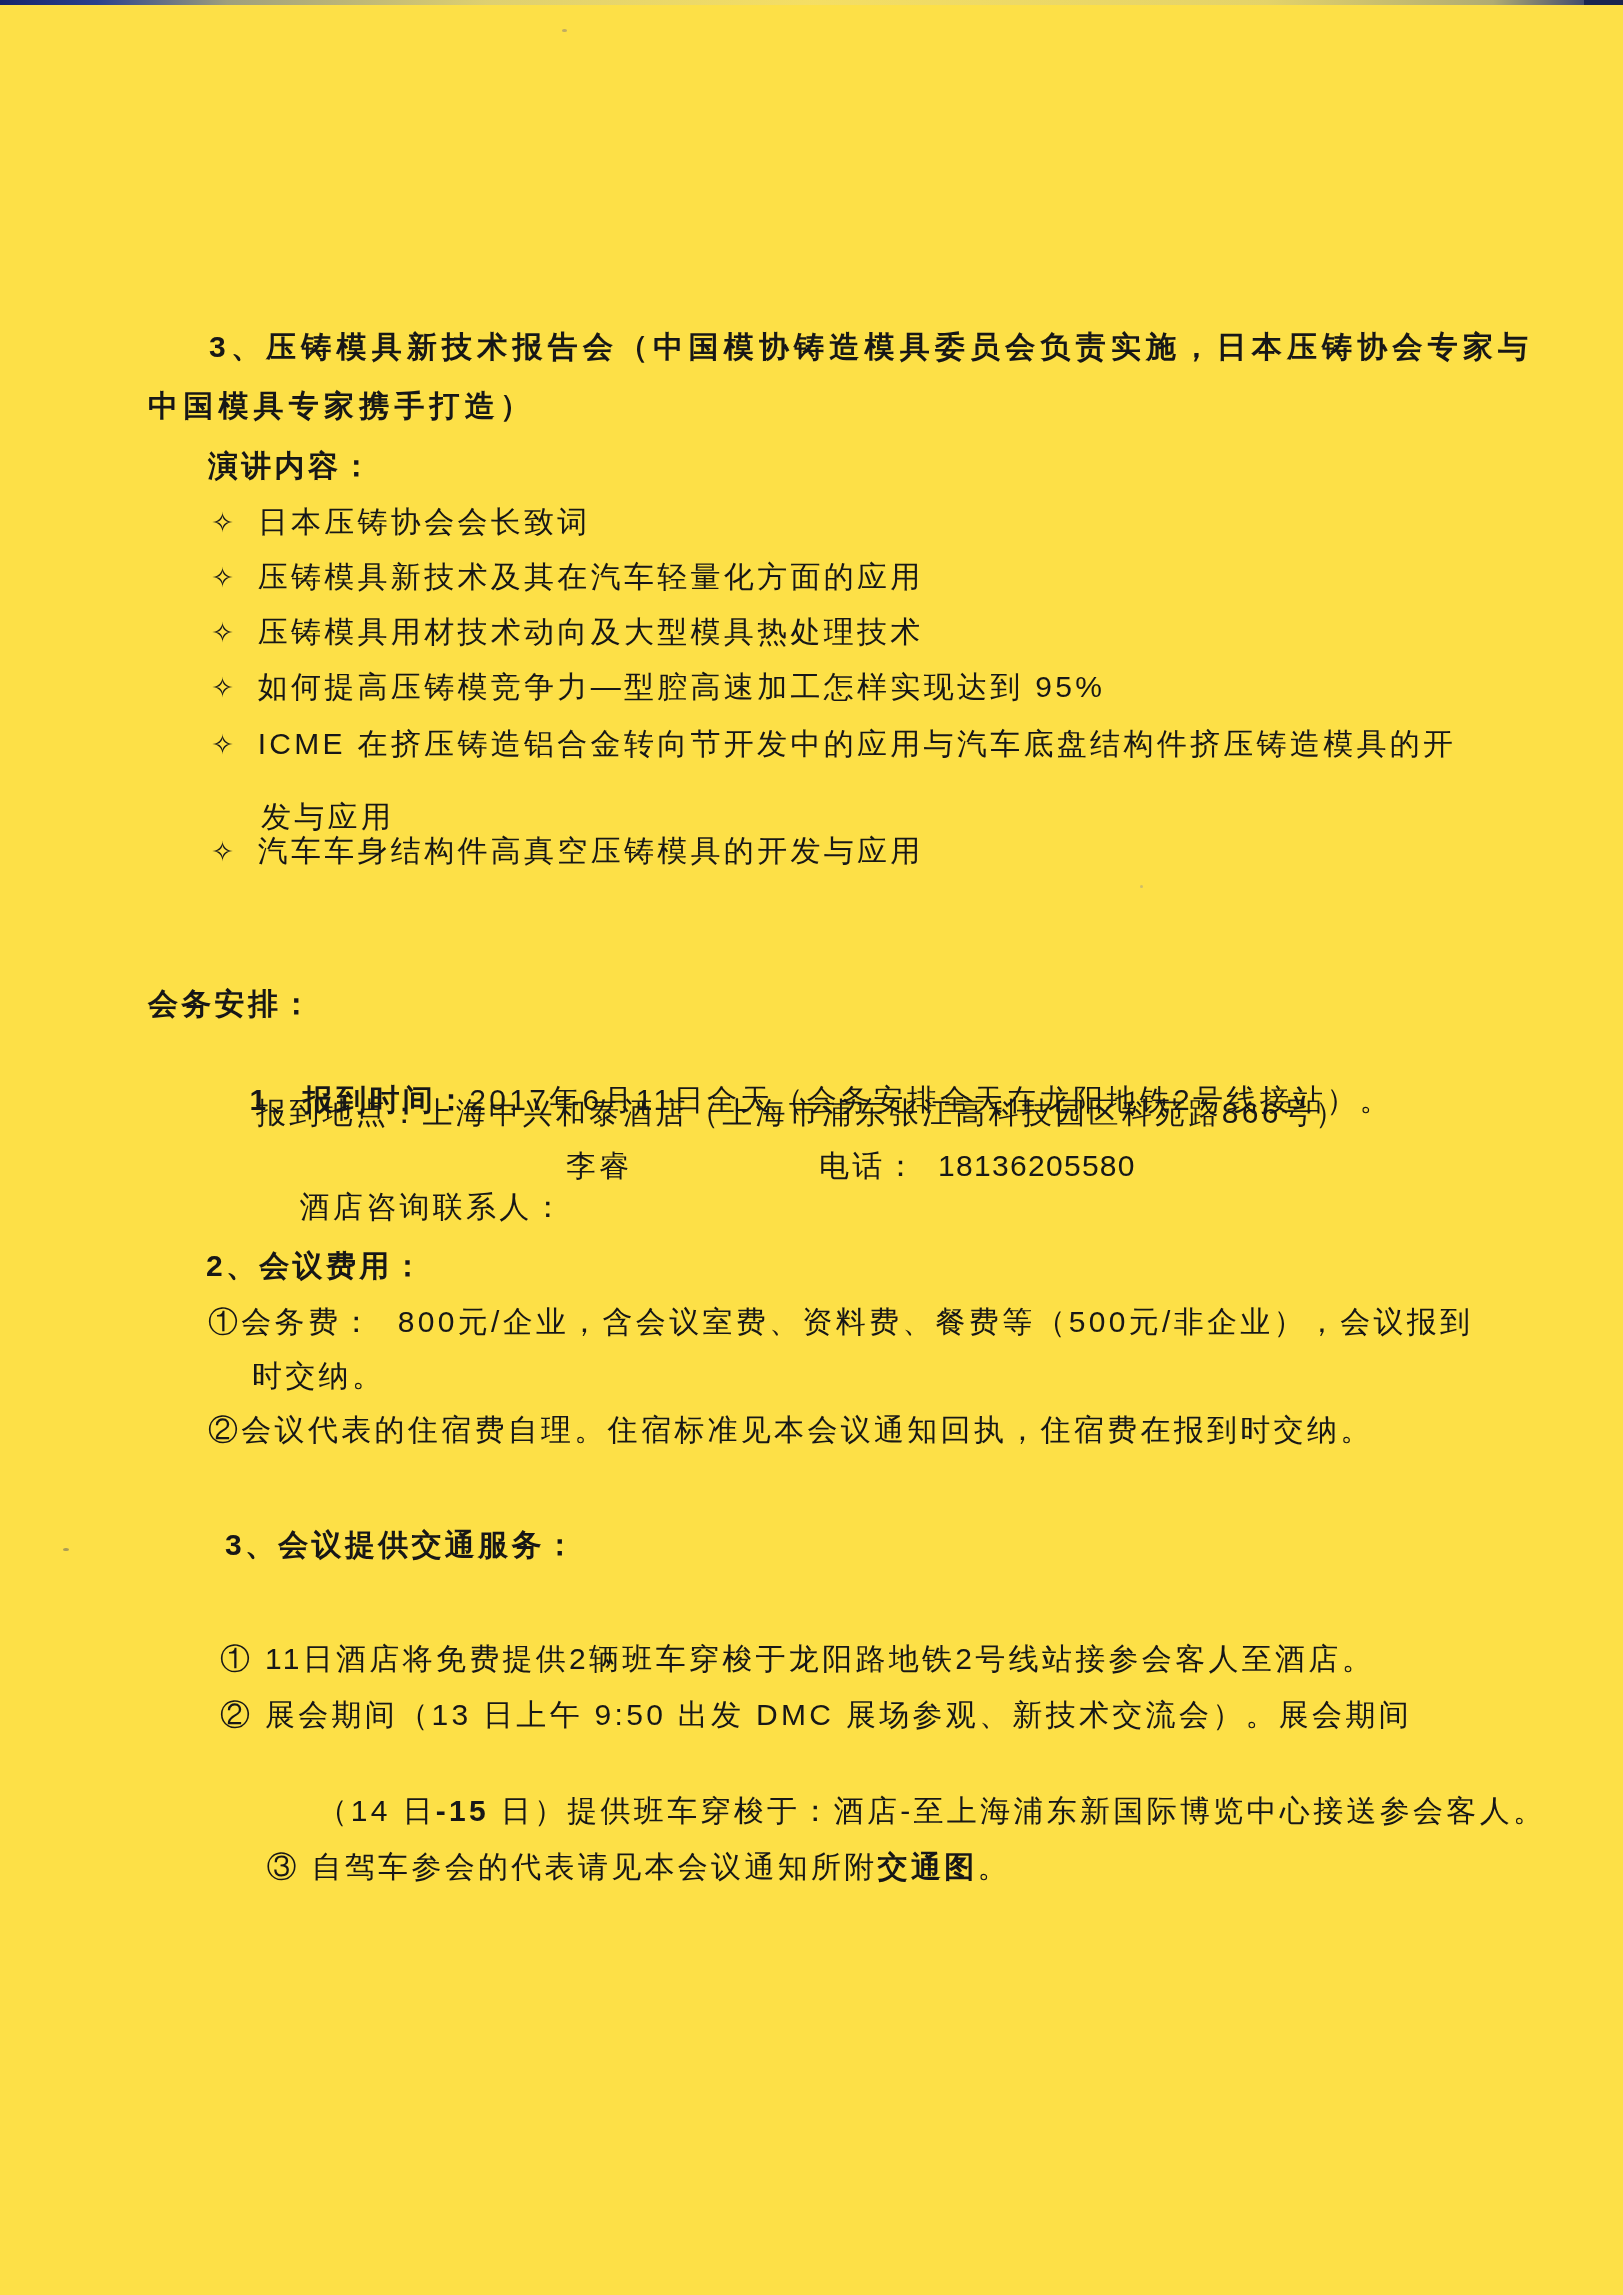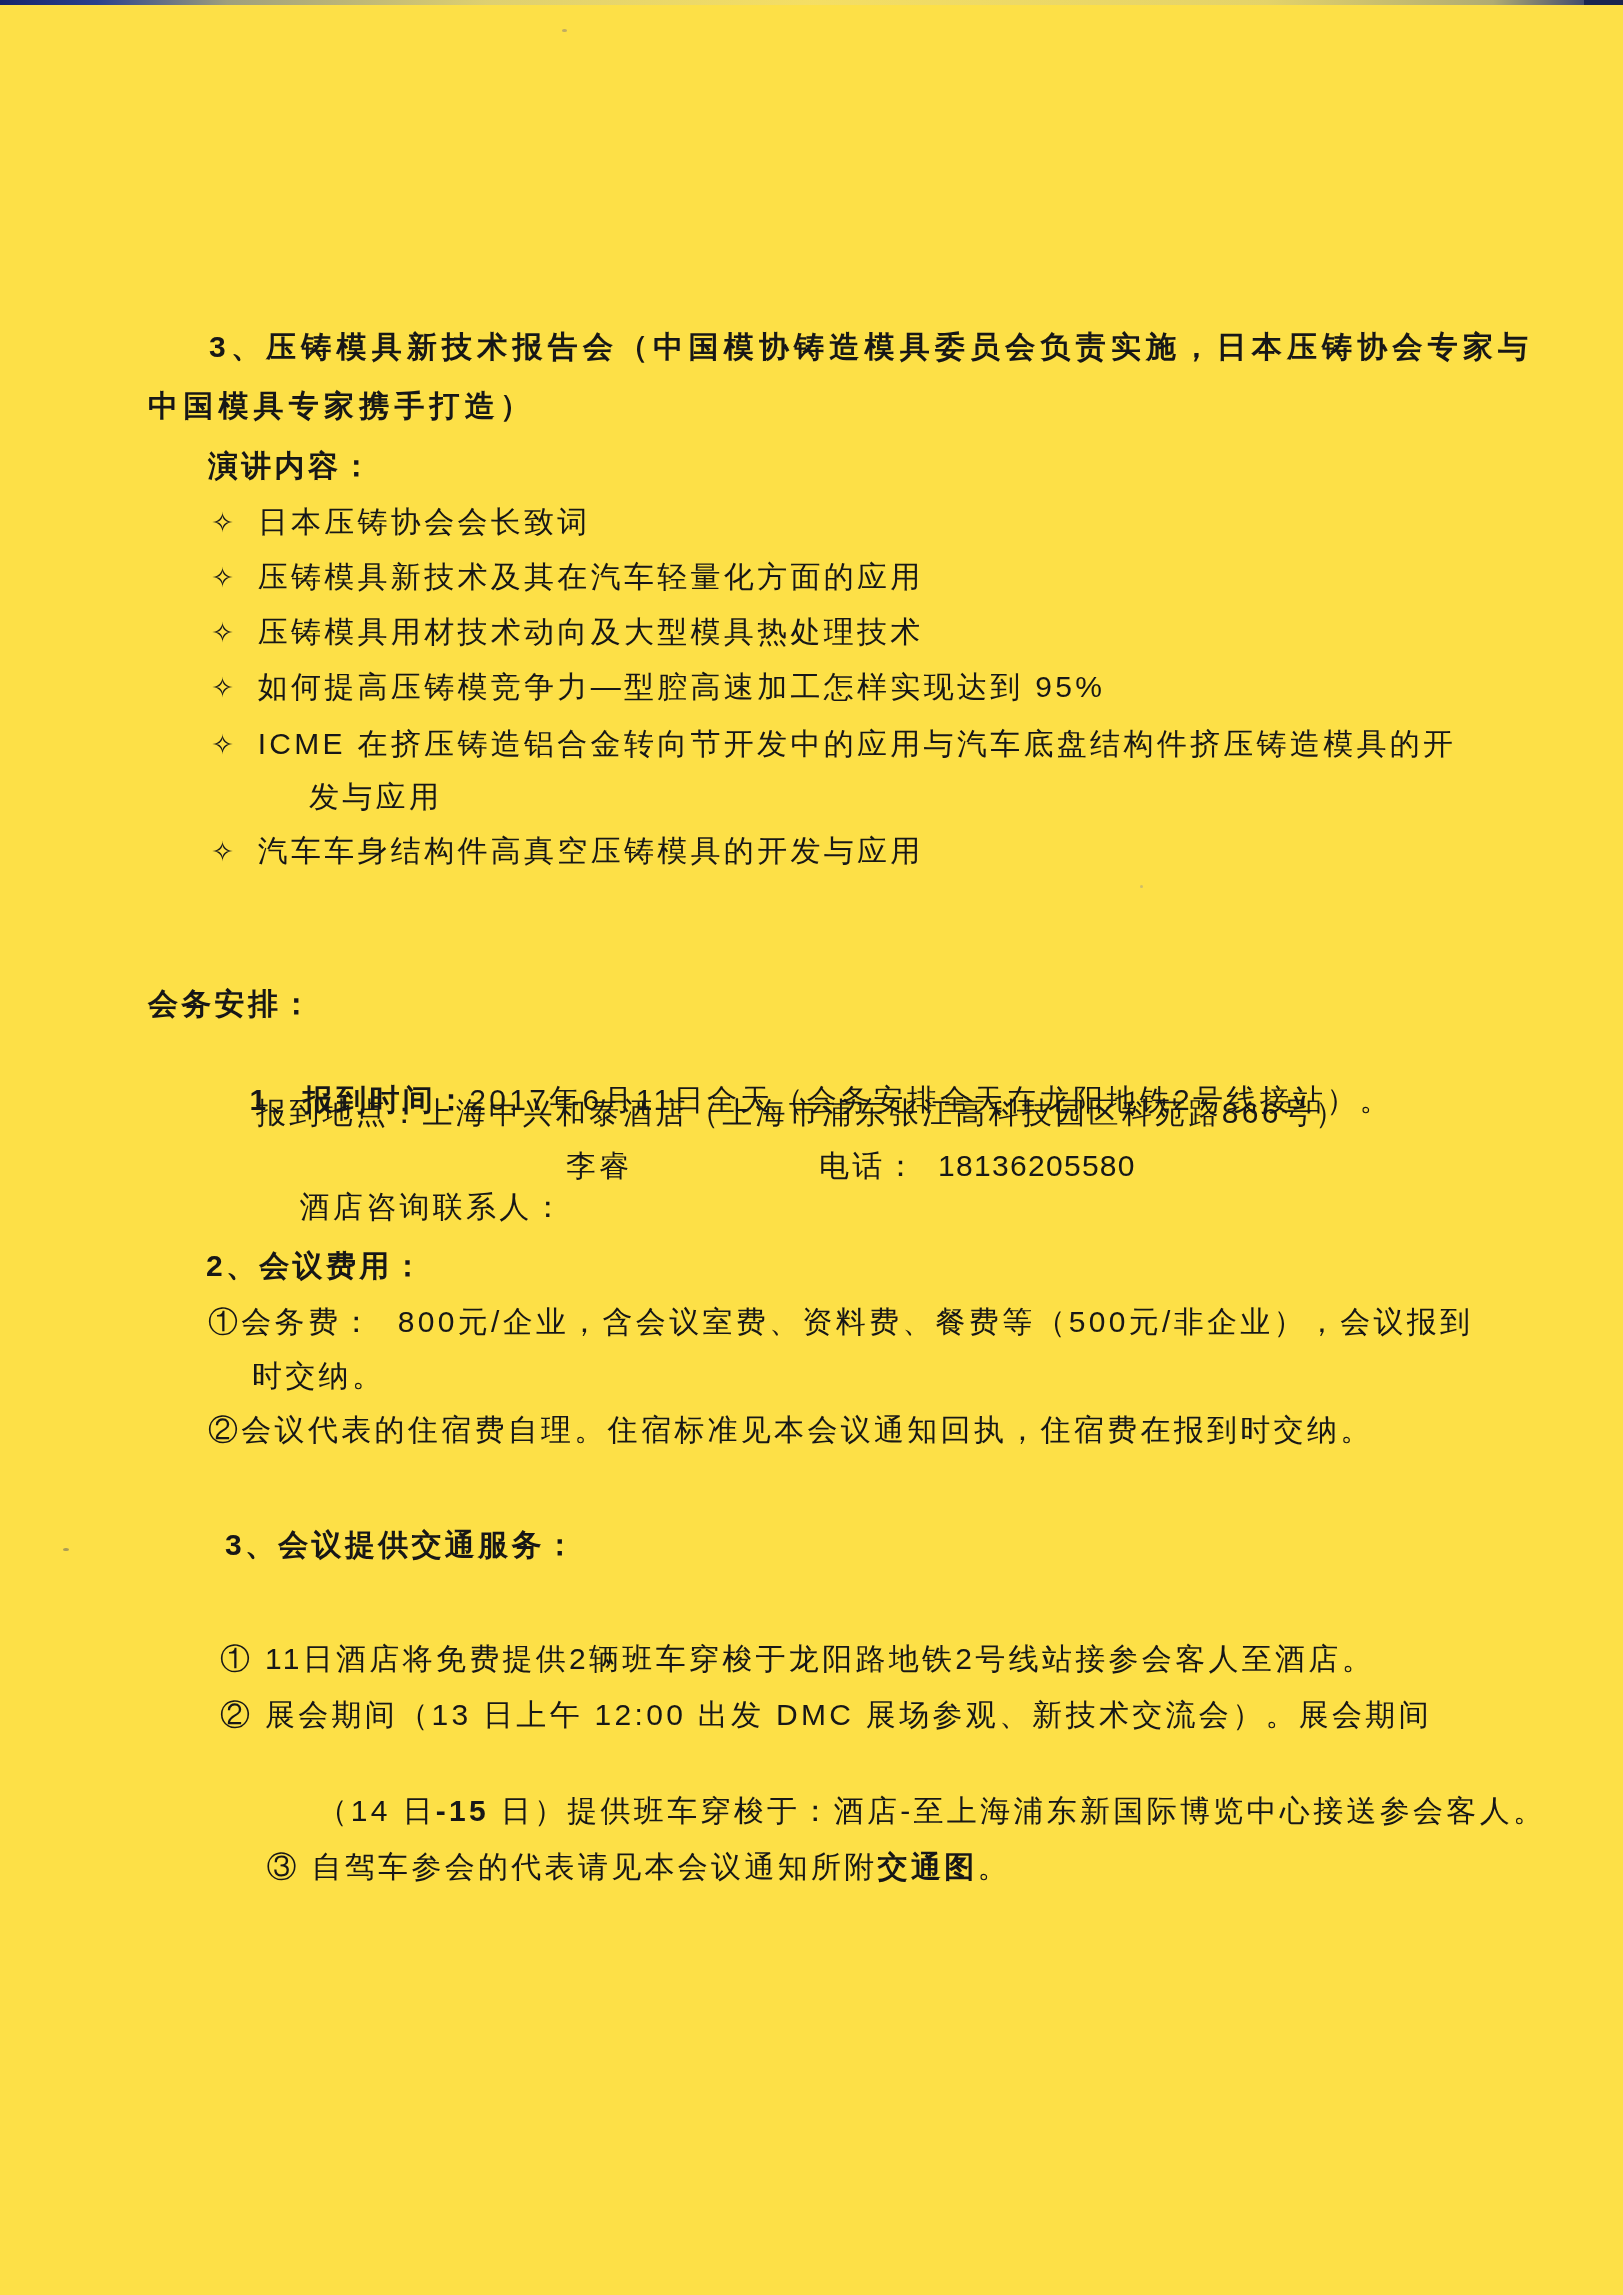--- a/index.html
+++ b/index.html
@@ -46,21 +46,21 @@
   .bullet-row{display:flex;align-items:flex-start;}
   .bullet-row .dia{
     font-size:27.5px;line-height:41px;letter-spacing:0;
     margin-right:23.6px;transform:translateY(1.3px);
   }
   #bl-0{left:211px;top:501px;}
   #bl-1{left:211px;top:556px;}
   #bl-2{left:211px;top:611px;}
   #bl-3{left:211px;top:666px;}
   #bl-4{left:211px;top:723px;}
-  #bl-4w{left:261px;top:776px;margin-left:48px;}
+  #bl-4w{left:261px;top:796px;}
   #bl-5{left:211px;top:830px;}
 
   
   #l-arr-h{left:148px;top:983px;}
   #l-reg{left:203px;top:1038px;}
   #l-place{left:256px;top:1092px;}
   #l-contact{left:253px;top:1145px;width:1191px;}
   #l-contact .name{position:absolute;left:313px;top:0;}
   #l-contact .phone-label{position:absolute;left:566px;top:0;}
   #l-contact .phone{position:absolute;left:685px;top:0;letter-spacing:1.3px;}
@@ -133,21 +133,21 @@
     <span class="phone">18136205580</span>
   </div>
 
   <div class="ln b" id="l-fee-h">2、会议费用：</div>
   <div class="ln" id="l-fee1">①会务费：  800元/企业，含会议室费、资料费、餐费等（500元/非企业），会议报到</div>
   <div class="ln" id="l-fee1w">时交纳。</div>
   <div class="ln" id="l-fee2">②会议代表的住宿费自理。住宿标准见本会议通知回执，住宿费在报到时交纳。</div>
 
   <div class="ln b" id="l-tr-h">3、会议提供交通服务：</div>
   <div class="ln" id="l-tr1">① 11日酒店将免费提供2辆班车穿梭于龙阳路地铁2号线站接参会客人至酒店。</div>
-  <div class="ln" id="l-tr2">② 展会期间（13 日上午 12:00 出发 DMC 展场参观、新技术交流会）。展会期间</div>
+  <div class="ln" id="l-tr2">② 展会期间（13 日上午 9:50 出发 DMC 展场参观、新技术交流会）。展会期间</div>
   <div class="ln" id="l-tr2w">
     <span>（14 日</span><span class="b">-15</span><span> 日）提供班车穿梭于：酒店-至上海浦东新国际博览中心接送参会客人。</span>
   </div>
   <div class="ln" id="l-tr3">
     <span>③ 自驾车参会的代表请见本会议通知所附</span><span class="b">交通图</span><span>。</span>
   </div>
 
 </div>
 
 

